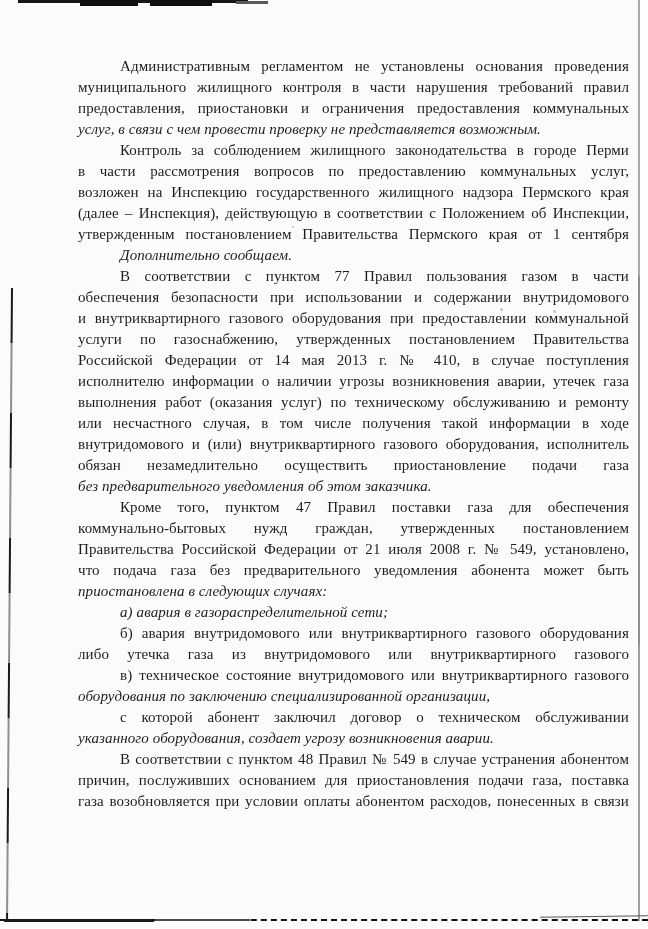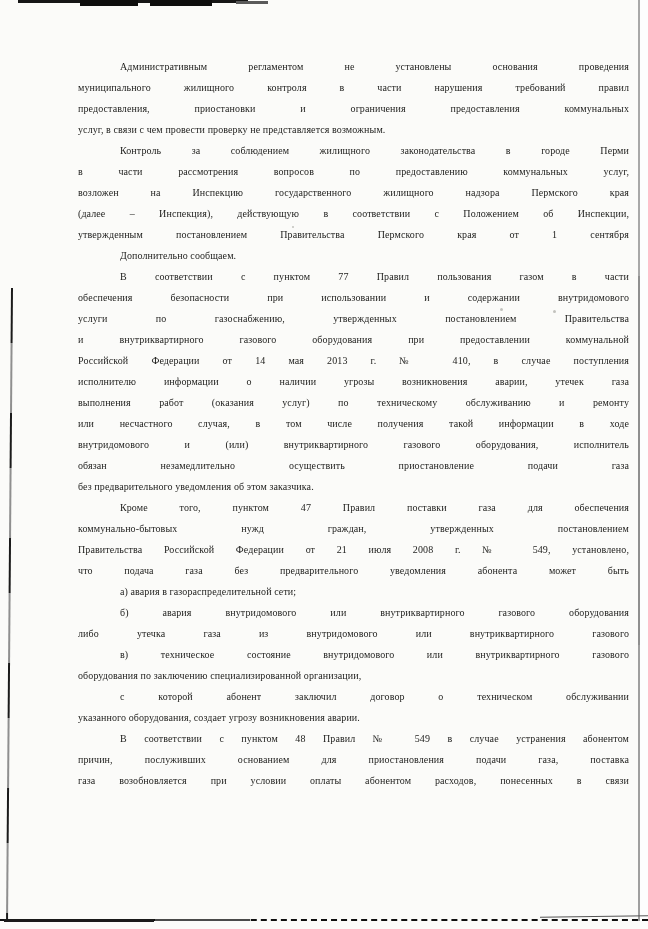--- a/index.html
+++ b/index.html
@@ -23,30 +23,30 @@
   }
   
   .outer-strip{
     position:absolute;top:0;right:0;width:8px;height:929px;
     background:#fdfdfd;
   }
   
   .textblock{
     position:absolute;left:78px;top:56px;width:551px;
     color:var(--ink);
-    font-size:10px;
+    font-size:15px;
     line-height:21px;
     letter-spacing:0.1px;
   }
   .line{
     text-align:justify;
     text-align-last:justify;
     min-height:21px;
   }
-  .line.last{ text-align-last:left; }
+  .line.last{ text-align-last:left;font-style:italic; }
   .line.indent{ text-indent:42px; }
 
   
   .art{ position:absolute; }
   .top-bar-base{ left:18px;top:0;width:230px;height:3px;background:#161616; }
   .top-bar-blob1{ left:80px;top:0;width:58px;height:6px;background:var(--artifact); }
   .top-bar-blob2{ left:150px;top:0;width:62px;height:6px;background:var(--artifact); }
   .top-bar-tail{ left:236px;top:1px;width:32px;height:3px;background:#5a5a5a; }
 
   .edge-left{
@@ -109,35 +109,36 @@
         <div class="line">возложен на Инспекцию государственного жилищного надзора Пермского края</div>
         <div class="line">(далее – Инспекция), действующую в соответствии с Положением об Инспекции,</div>
         <div class="line">утвержденным постановлением Правительства Пермского края от 1 сентября</div>
       </div>
       <div>
         <div class="line indent last">Дополнительно сообщаем.</div>
       </div>
       <div>
         <div class="line indent">В соответствии с пунктом 77 Правил пользования газом в части</div>
         <div class="line">обеспечения безопасности при использовании и содержании внутридомового</div>
+        <div class="line">и внутриквартирного газового оборудования при предоставлении коммунальной</div>
         <div class="line">услуги по газоснабжению, утвержденных постановлением Правительства</div>
-        <div class="line">и внутриквартирного газового оборудования при предоставлении коммунальной</div>
         <div class="line">Российской Федерации от 14 мая 2013 г. № 410, в случае поступления</div>
         <div class="line">исполнителю информации о наличии угрозы возникновения аварии, утечек газа</div>
         <div class="line">выполнения работ (оказания услуг) по техническому обслуживанию и ремонту</div>
         <div class="line">или несчастного случая, в том числе получения такой информации в ходе</div>
         <div class="line">внутридомового и (или) внутриквартирного газового оборудования, исполнитель</div>
         <div class="line">обязан незамедлительно осуществить приостановление подачи газа</div>
         <div class="line last">без предварительного уведомления об этом заказчика.</div>
       </div>
       <div>
         <div class="line indent">Кроме того, пунктом 47 Правил поставки газа для обеспечения</div>
         <div class="line">коммунально-бытовых нужд граждан, утвержденных постановлением</div>
         <div class="line">Правительства Российской Федерации от 21 июля 2008 г. № 549, установлено,</div>
         <div class="line">что подача газа без предварительного уведомления абонента может быть</div>
+        <div class="line last">приостановлена в следующих случаях:</div>
       </div>
       <div>
         <div class="line indent last">а) авария в газораспределительной сети;</div>
       </div>
       <div>
         <div class="line indent">б) авария внутридомового или внутриквартирного газового оборудования</div>
         <div class="line">либо утечка газа из внутридомового или внутриквартирного газового</div>
       </div>
       <div>
         <div class="line indent">в) техническое состояние внутридомового или внутриквартирного газового</div>

